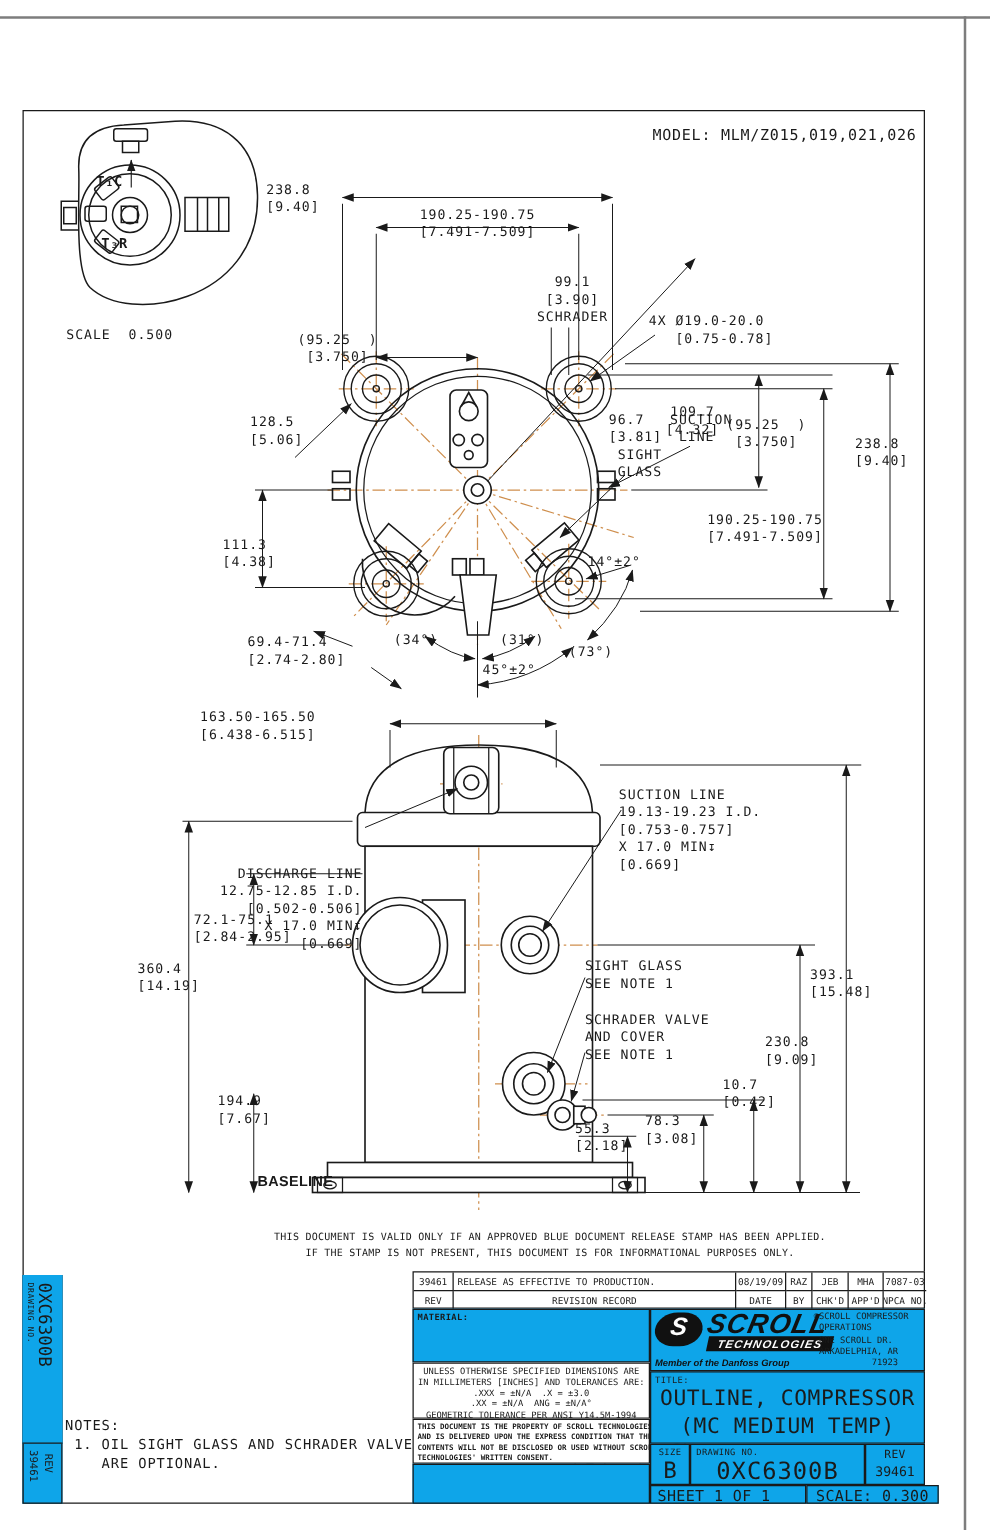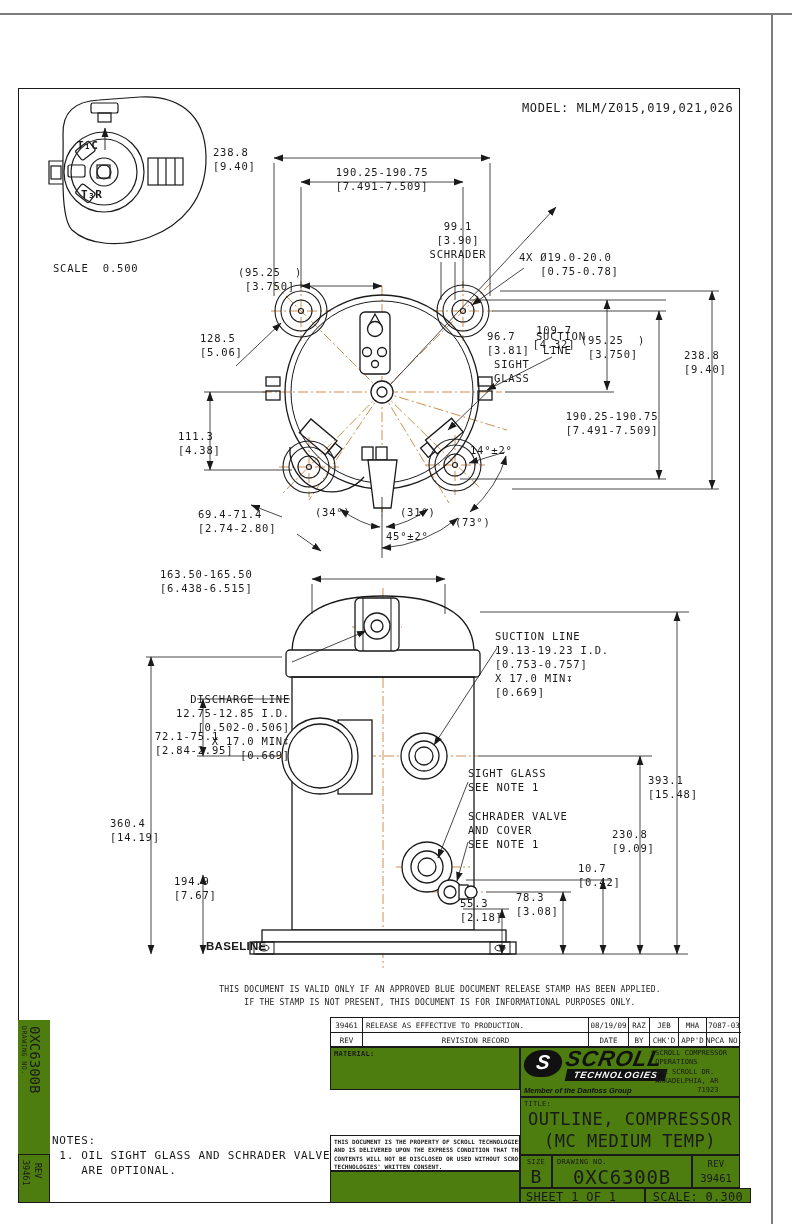--- a/index.html
+++ b/index.html
@@ -11,21 +11,21 @@
   svg.art{position:absolute;left:0;top:0;pointer-events:none;}
   .dim{position:absolute;white-space:pre;font-size:10.5px;line-height:1.33;letter-spacing:0.8px;color:#1a1a1a;}
   .c{transform:translateX(-50%);text-align:center;}
   .r{text-align:right;}
   .model{position:absolute;font-size:12px;letter-spacing:0.6px;}
   .disc{position:absolute;left:160px;width:560px;text-align:center;font-size:8px;letter-spacing:0.2px;white-space:pre;}
   .notes{position:absolute;left:52px;top:1134px;font-size:11px;letter-spacing:0.7px;white-space:pre;line-height:1.35;}
   .tlabel{position:absolute;font-weight:bold;font-size:11px;letter-spacing:0.5px;}
   .baseline-lbl{position:absolute;font-family:"Liberation Sans",sans-serif;font-weight:bold;font-size:11.5px;letter-spacing:0.3px;}
   
-  .box{position:absolute;border:1px solid #1a1a1a;box-sizing:border-box;background:#4d7c0f;}
+  .box{position:absolute;border:1px solid #1a1a1a;box-sizing:border-box;background:#0ea5e9;}
   .lbl{font-size:7px;letter-spacing:0.3px;}
   .revtable{position:absolute;left:330px;top:1017px;width:410px;height:30px;display:grid;
             grid-template-columns:32px 226px 40px 21px 29px 28px 34px;grid-template-rows:15px 15px;
             border:1px solid #1a1a1a;box-sizing:border-box;font-size:7.5px;background:#fff;}
   .revtable div{border-right:1px solid #1a1a1a;border-bottom:1px solid #1a1a1a;display:flex;align-items:center;justify-content:center;overflow:hidden;white-space:nowrap;}
   .revtable div:nth-child(7n){border-right:none;}
   .revtable div:nth-child(n+8){border-bottom:none;}
   .revtable .desc1{justify-content:flex-start;padding-left:3px;}
   .vtext{position:absolute;writing-mode:vertical-rl;white-space:nowrap;}
   .tol{position:absolute;left:330px;top:1090px;width:190px;height:45px;border:1px solid #1a1a1a;box-sizing:border-box;
@@ -305,21 +305,21 @@
 [0.502-0.506]
 X 17.0 MIN↧
 [0.669]</div>
   <div class="dim" style="left:495px;top:630px;">SUCTION LINE
 19.13-19.23 I.D.
 [0.753-0.757]
 X 17.0 MIN↧
 [0.669]</div>
   <div class="dim" style="left:155px;top:730px;">72.1-75.1
 [2.84-2.95]</div>
-  <div class="dim" style="left:110px;top:769px;margin-top:48px;">360.4
+  <div class="dim" style="left:110px;top:769px;">360.4
 [14.19]</div>
   <div class="dim" style="left:468px;top:767px;">SIGHT GLASS
 SEE NOTE 1</div>
   <div class="dim" style="left:468px;top:810px;">SCHRADER VALVE
 AND COVER
 SEE NOTE 1</div>
   <div class="dim" style="left:648px;top:774px;">393.1
 [15.48]</div>
   <div class="dim" style="left:612px;top:828px;">230.8
 [9.09]</div>
@@ -359,20 +359,25 @@
     <div>DATE</div>
     <div>BY</div>
     <div>CHK'D</div>
     <div>APP'D</div>
     <div>NPCA NO.</div>
   </div>
 
   <div class="box" style="left:330px;top:1047px;width:190px;height:43px;">
     <div class="lbl" style="position:absolute;left:3px;top:2px;font-weight:bold;">MATERIAL:</div>
   </div>
+  <div class="tol">UNLESS OTHERWISE SPECIFIED DIMENSIONS ARE
+IN MILLIMETERS [INCHES] AND TOLERANCES ARE:
+.XXX = ±N/A  .X = ±3.0
+.XX = ±N/A  ANG = ±N/A°
+GEOMETRIC TOLERANCE PER ANSI Y14.5M-1994</div>
   <div class="prop">THIS DOCUMENT IS THE PROPERTY OF SCROLL TECHNOLOGIES
 AND IS DELIVERED UPON THE EXPRESS CONDITION THAT THE
 CONTENTS WILL NOT BE DISCLOSED OR USED WITHOUT SCROLL
 TECHNOLOGIES' WRITTEN CONSENT.</div>
   <div class="box" style="left:330px;top:1171px;width:190px;height:32px;"></div>
 
   <div class="box" style="left:520px;top:1047px;width:220px;height:50px;"></div>
   <div class="logo-s">S</div>
   <div class="logo-name">SCROLL</div>
   <div class="logo-tech">TECHNOLOGIES</div>

